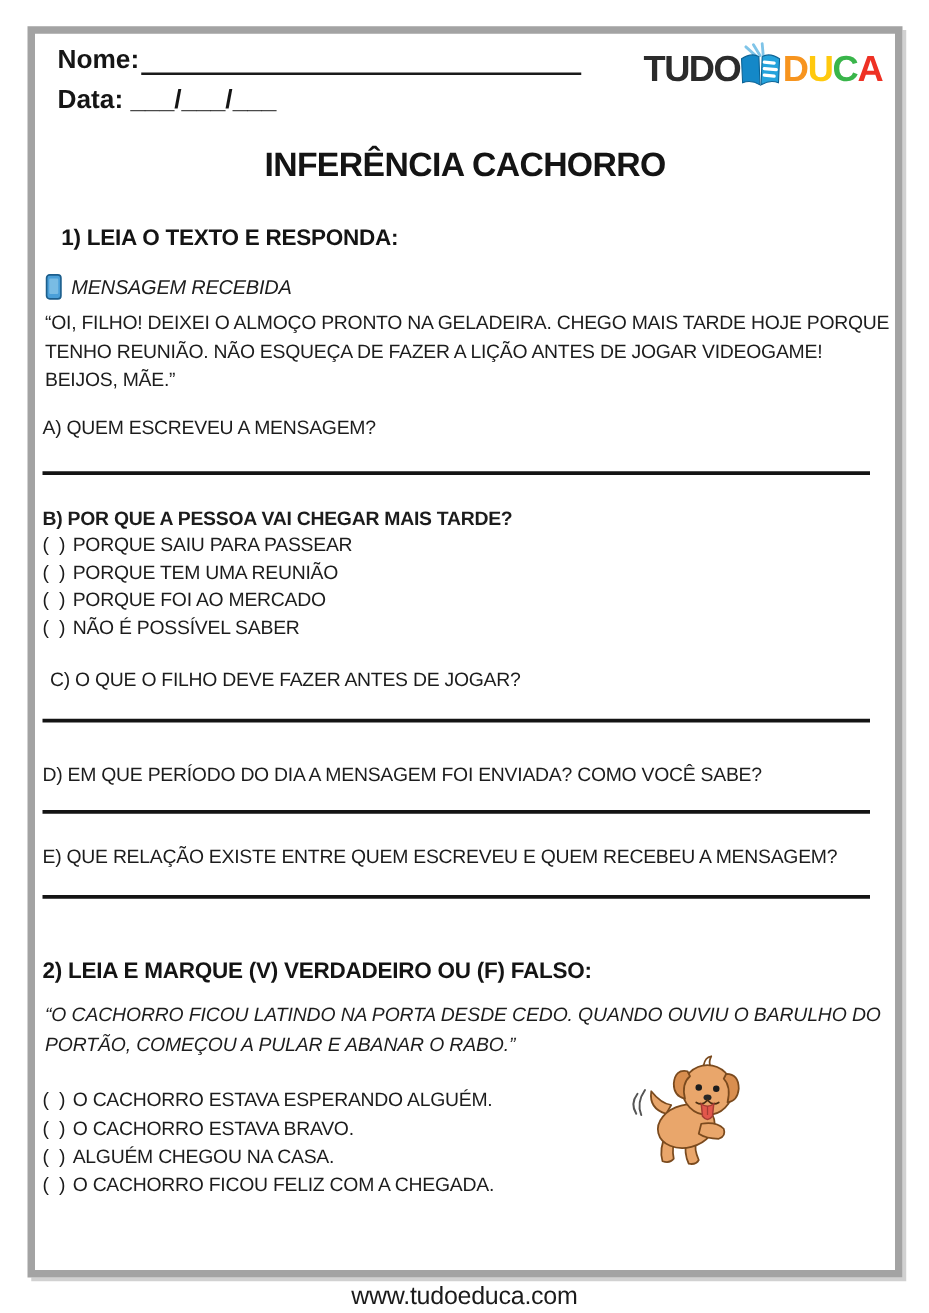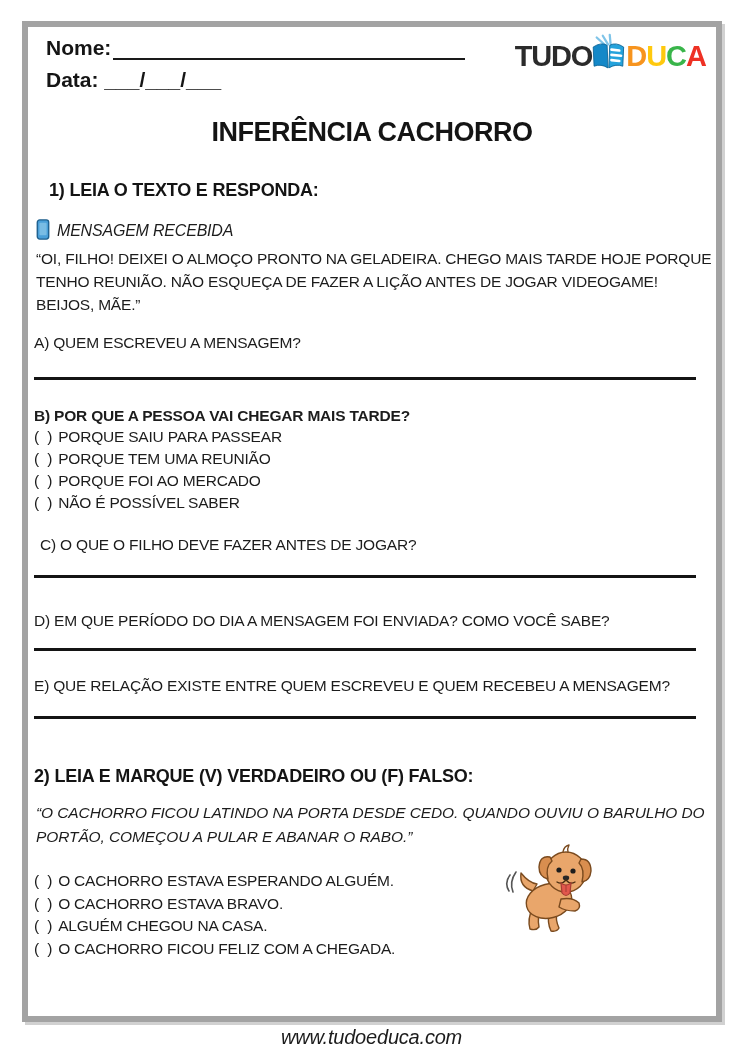--- a/index.html
+++ b/index.html
@@ -39,21 +39,21 @@
   .body-txt { font-size:15.5px; letter-spacing:-0.2px; color:#1c1c1c; }
   .msg-label-row { display:flex; align-items:flex-end; gap:7px; }
   .msg-label { font-size:16px; font-style:italic; letter-spacing:-0.2px; }
   .msg-lines { margin-top:7px; line-height:23px; }
   .answer-line { border-top:3px solid #141414; width:662px; height:0; }
   .opt-row { line-height:22px; display:flex; }
   .opt-marker { white-space:pre; margin-right:6px; }
   .quote { font-size:15.5px; font-style:italic; line-height:24px; letter-spacing:-0.1px; }
   .opts2 .opt-row { line-height:22.5px; }
 
-  .footer { position:absolute; left:0; top:1026px; width:743px; text-align:center; font-size:20px; letter-spacing:-0.2px; color:#1b1b1b;font-style:italic; }
+  .footer { position:absolute; left:0; top:1026px; width:743px; text-align:center; font-size:20px; letter-spacing:-0.2px; color:#1b1b1b; }
 
   .phone-svg { width:14px; height:21px; display:block; }
   .puppy { position:absolute; left:474px; top:812px; width:102px; height:100px; }
 </style>
 </head>
 <body>
 
 <div class="sheet">
 
   <div class="abs hdr-row" style="left:18px; top:9px;">

